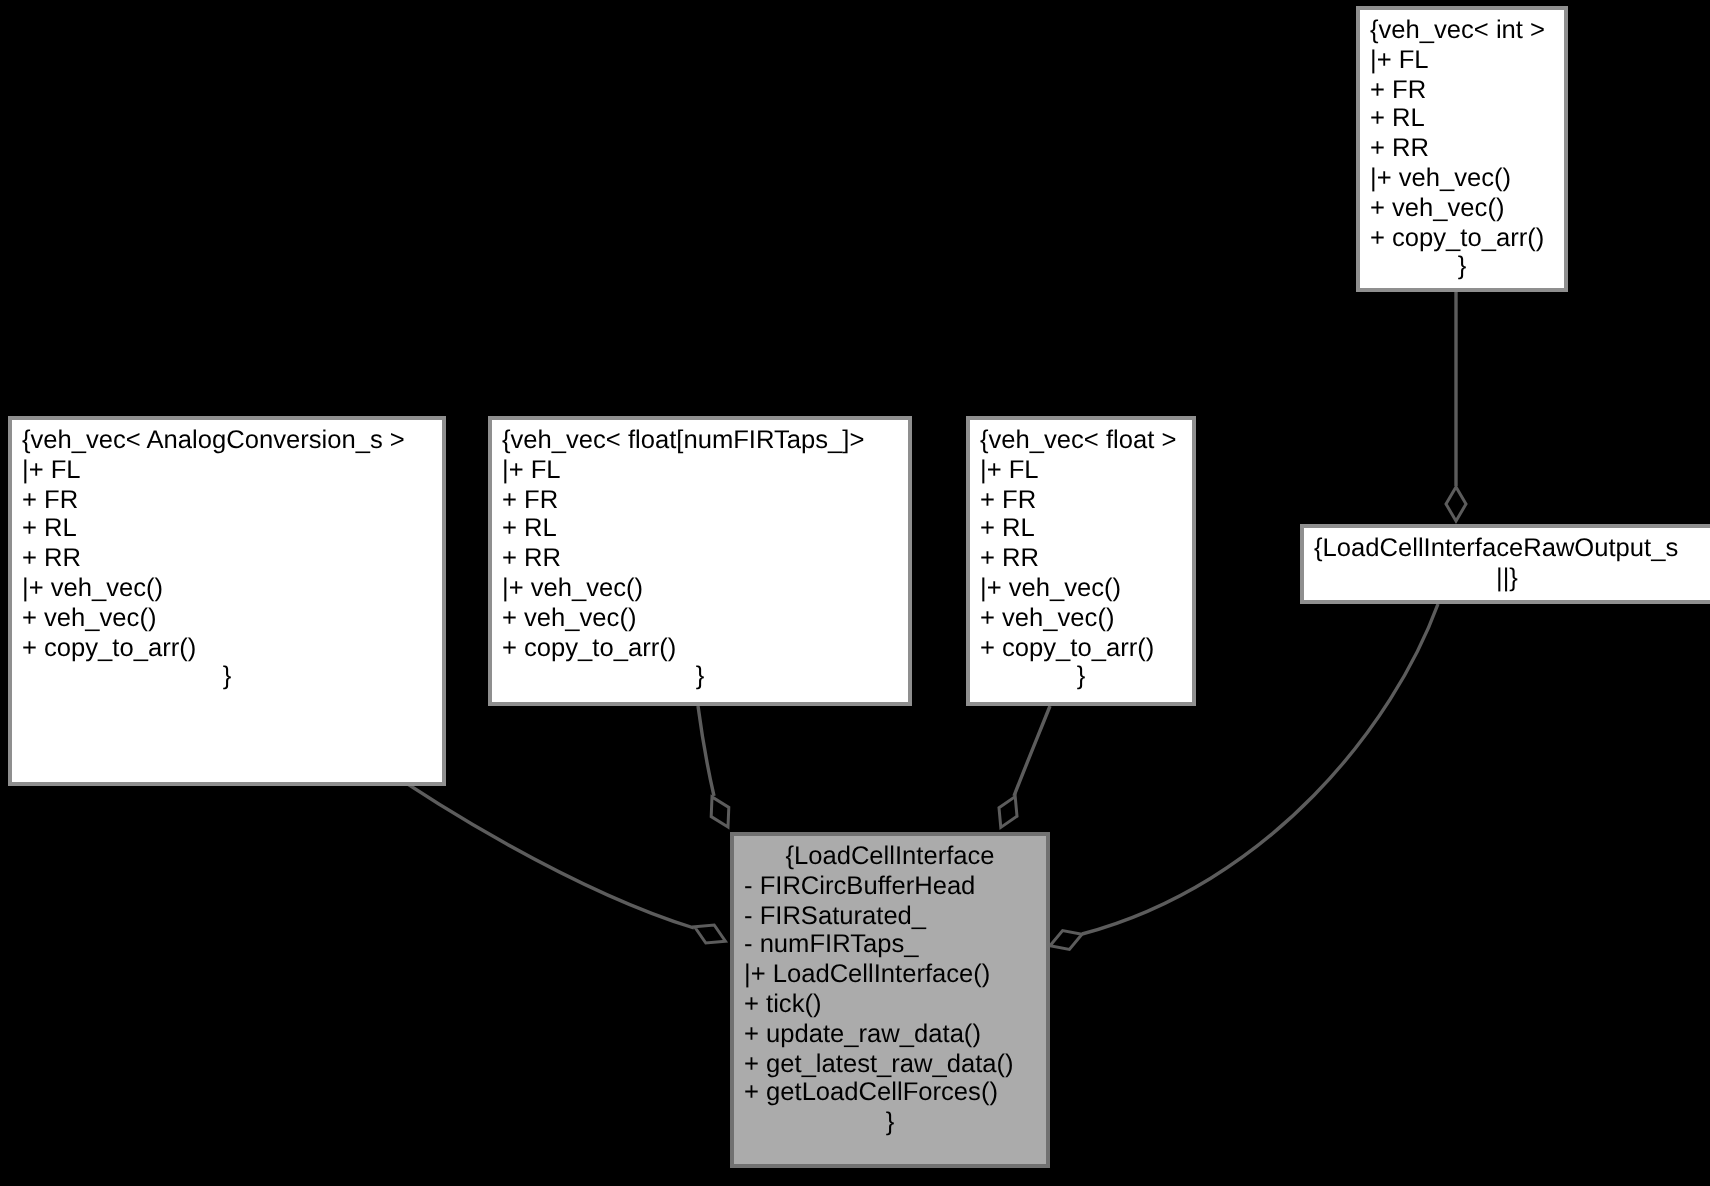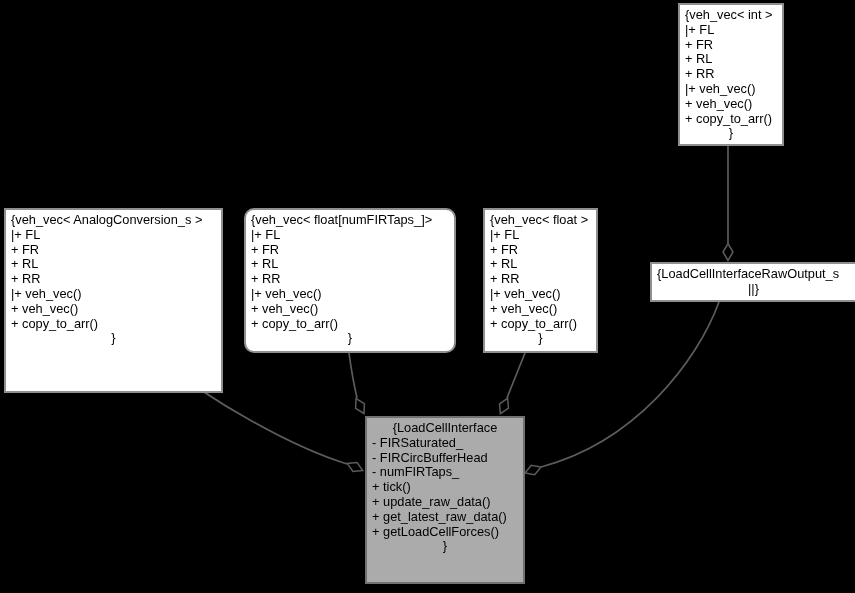--- a/index.html
+++ b/index.html
@@ -87,21 +87,21 @@
         <div class="line">{veh_vec&lt; AnalogConversion_s &gt;</div>
         <div class="line">|+ FL</div>
         <div class="line">+ FR</div>
         <div class="line">+ RL</div>
         <div class="line">+ RR</div>
         <div class="line">|+ veh_vec()</div>
         <div class="line">+ veh_vec()</div>
         <div class="line">+ copy_to_arr()</div>
         <div class="line center">}</div>
       </div>
-      <div class="node" style="left: 244px; top: 208px; width: 212px; height: 145px; border-radius: 10px;">
+      <div class="node" style="left: 244px; top: 208px; width: 212px; height: 145px;">
         <div class="line">{veh_vec&lt; float[numFIRTaps_]&gt;</div>
         <div class="line">|+ FL</div>
         <div class="line">+ FR</div>
         <div class="line">+ RL</div>
         <div class="line">+ RR</div>
         <div class="line">|+ veh_vec()</div>
         <div class="line">+ veh_vec()</div>
         <div class="line">+ copy_to_arr()</div>
         <div class="line center">}</div>
       </div>
@@ -115,23 +115,24 @@
         <div class="line">+ veh_vec()</div>
         <div class="line">+ copy_to_arr()</div>
         <div class="line center">}</div>
       </div>
       <div class="node" style="left: 623px; top: 262px; width: 207px; height: 40px; margin-left: 27px;">
         <div class="line">{LoadCellInterfaceRawOutput_s</div>
         <div class="line center">||}</div>
       </div>
       <div class="node highlight" style="left: 365px; top: 416px; width: 160px; height: 168px;">
         <div class="line center">{LoadCellInterface</div>
+        <div class="line">- FIRCircBufferHead</div>
         <div class="line">- FIRSaturated_</div>
-        <div class="line">- FIRCircBufferHead</div>
         <div class="line">- numFIRTaps_</div>
+        <div class="line">|+ LoadCellInterface()</div>
         <div class="line">+ tick()</div>
         <div class="line">+ update_raw_data()</div>
         <div class="line">+ get_latest_raw_data()</div>
         <div class="line">+ getLoadCellForces()</div>
         <div class="line center">}</div>
       </div>
     </div>
 </div>
 
 </body></html>

